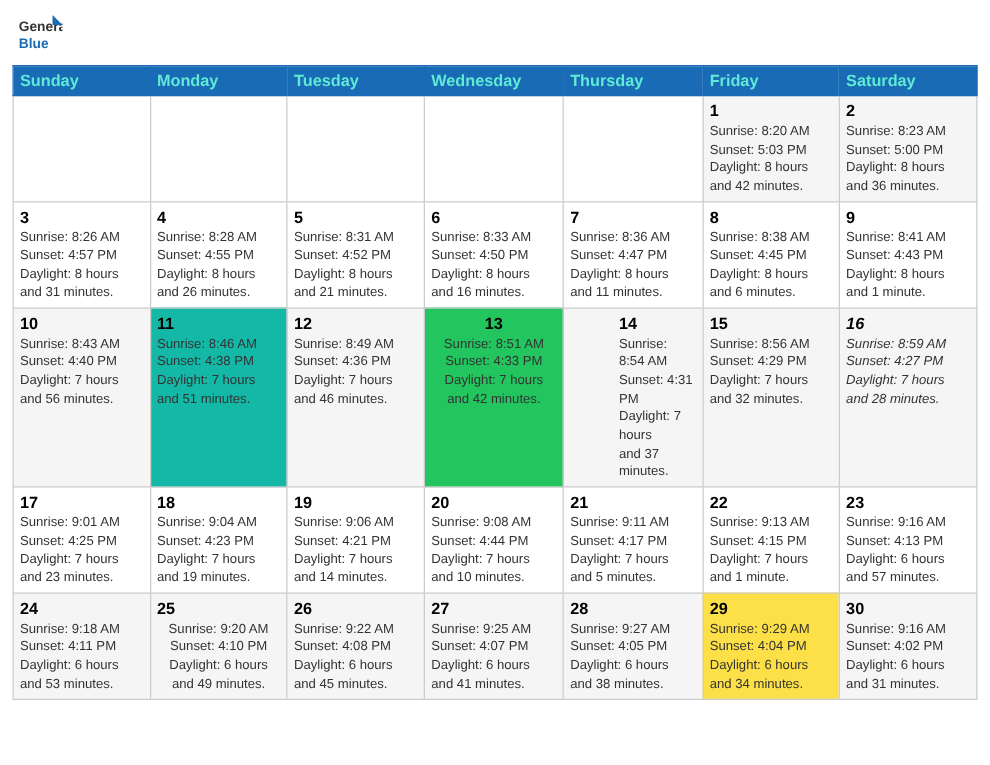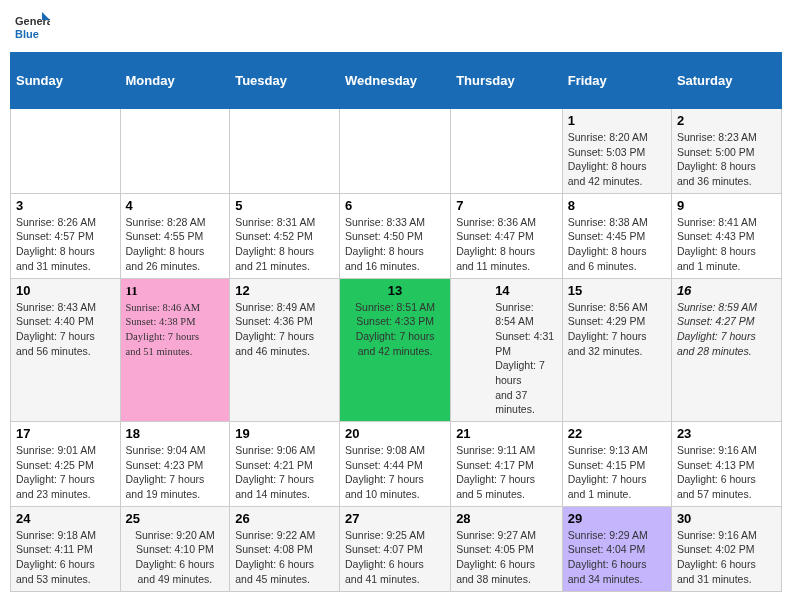--- a/index.html
+++ b/index.html
@@ -34,23 +34,23 @@
       font-size: 16px;
       color: #555;
     }
     .calendar {
       width: 100%;
       border-collapse: collapse;
       font-size: 11px;
     }
     .calendar thead th {
       background: #1a6bb5;
-      color: #ffffff;
+      color: #5eead4;
       text-align: left;
-      padding: 20px 5px;
+      padding: 4px 5px;
       font-size: 13px;
       font-weight: bold;
       border: 1px solid #1a6bb5;
     }
     .calendar tbody td {
       vertical-align: top;
       border: 1px solid #ccc;
       padding: 4px 5px;
       width: 113px;
       min-height: 80px;
@@ -181,21 +181,21 @@
         </td>
       </tr>
       <tr>
         <td style="background: rgb(245, 245, 245);">
           <span class="day-number">10</span>
           <div class="day-info" style="white-space: pre-line;">Sunrise: 8:43 AM
 Sunset: 4:40 PM
 Daylight: 7 hours
 and 56 minutes.</div>
         </td>
-        <td style="background: #f9a8d4; font-family: Liberation Serif, serif;">
+        <td style="background: #14b8a6;">
           <span class="day-number">11</span>
           <div class="day-info" style="white-space: pre-line;">Sunrise: 8:46 AM
 Sunset: 4:38 PM
 Daylight: 7 hours
 and 51 minutes.</div>
         </td>
         <td style="background: rgb(245, 245, 245);">
           <span class="day-number">12</span>
           <div class="day-info" style="white-space: pre-line;">Sunrise: 8:49 AM
 Sunset: 4:36 PM
@@ -311,21 +311,21 @@
 Daylight: 6 hours
 and 41 minutes.</div>
         </td>
         <td style="background: rgb(245, 245, 245);">
           <span class="day-number">28</span>
           <div class="day-info" style="white-space: pre-line;">Sunrise: 9:27 AM
 Sunset: 4:05 PM
 Daylight: 6 hours
 and 38 minutes.</div>
         </td>
-        <td style="background: #c4b5fd;">
+        <td style="background: #fde047;">
           <span class="day-number">29</span>
           <div class="day-info" style="white-space: pre-line;">Sunrise: 9:29 AM
 Sunset: 4:04 PM
 Daylight: 6 hours
 and 34 minutes.</div>
         </td>
         <td style="background: rgb(245, 245, 245);">
           <span class="day-number">30</span>
           <div class="day-info" style="white-space: pre-line;">Sunrise: 9:16 AM
 Sunset: 4:02 PM

